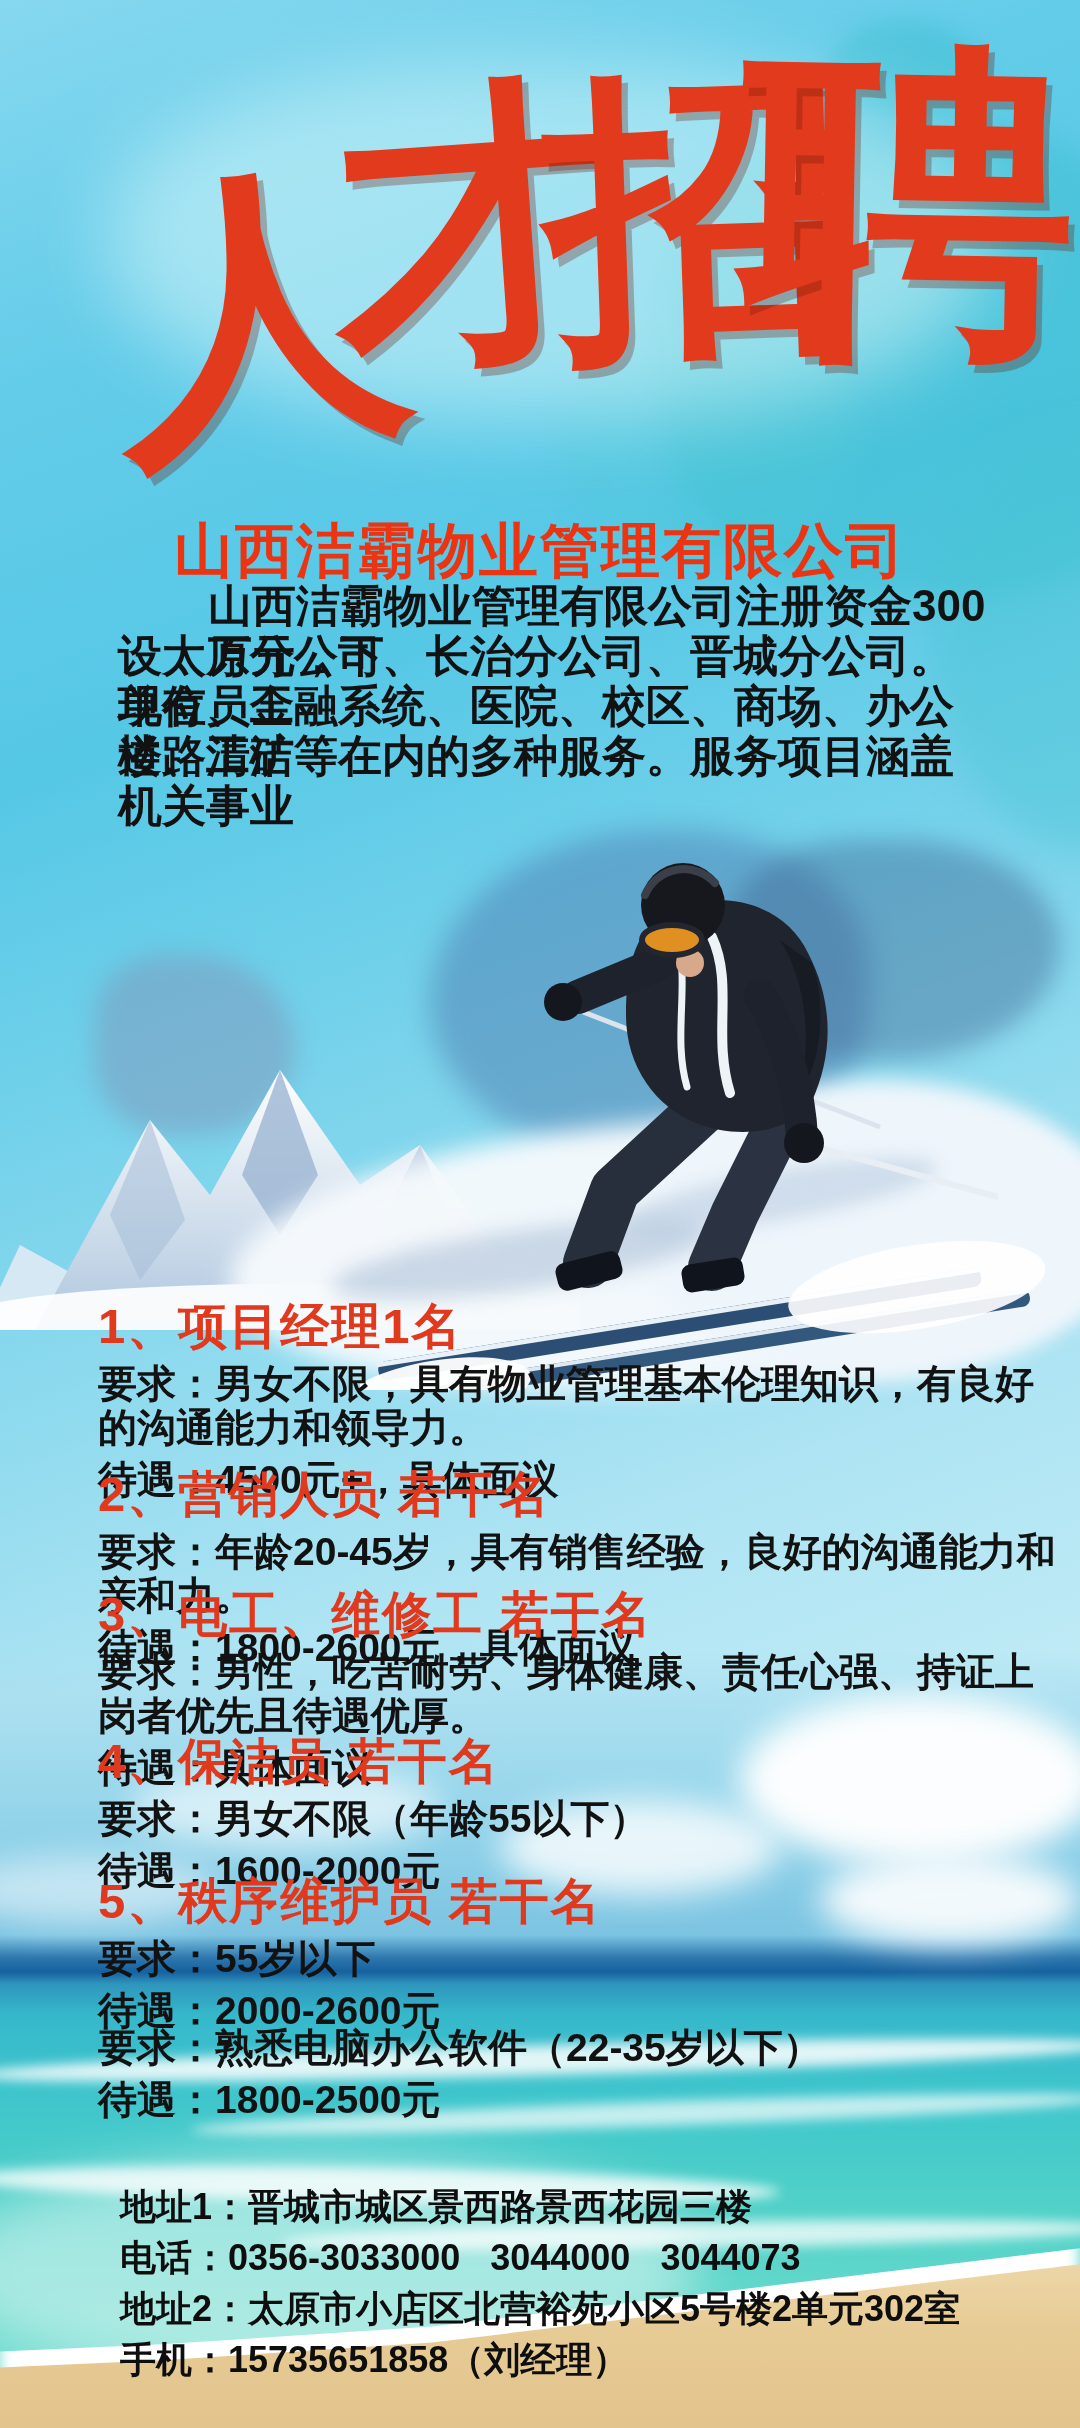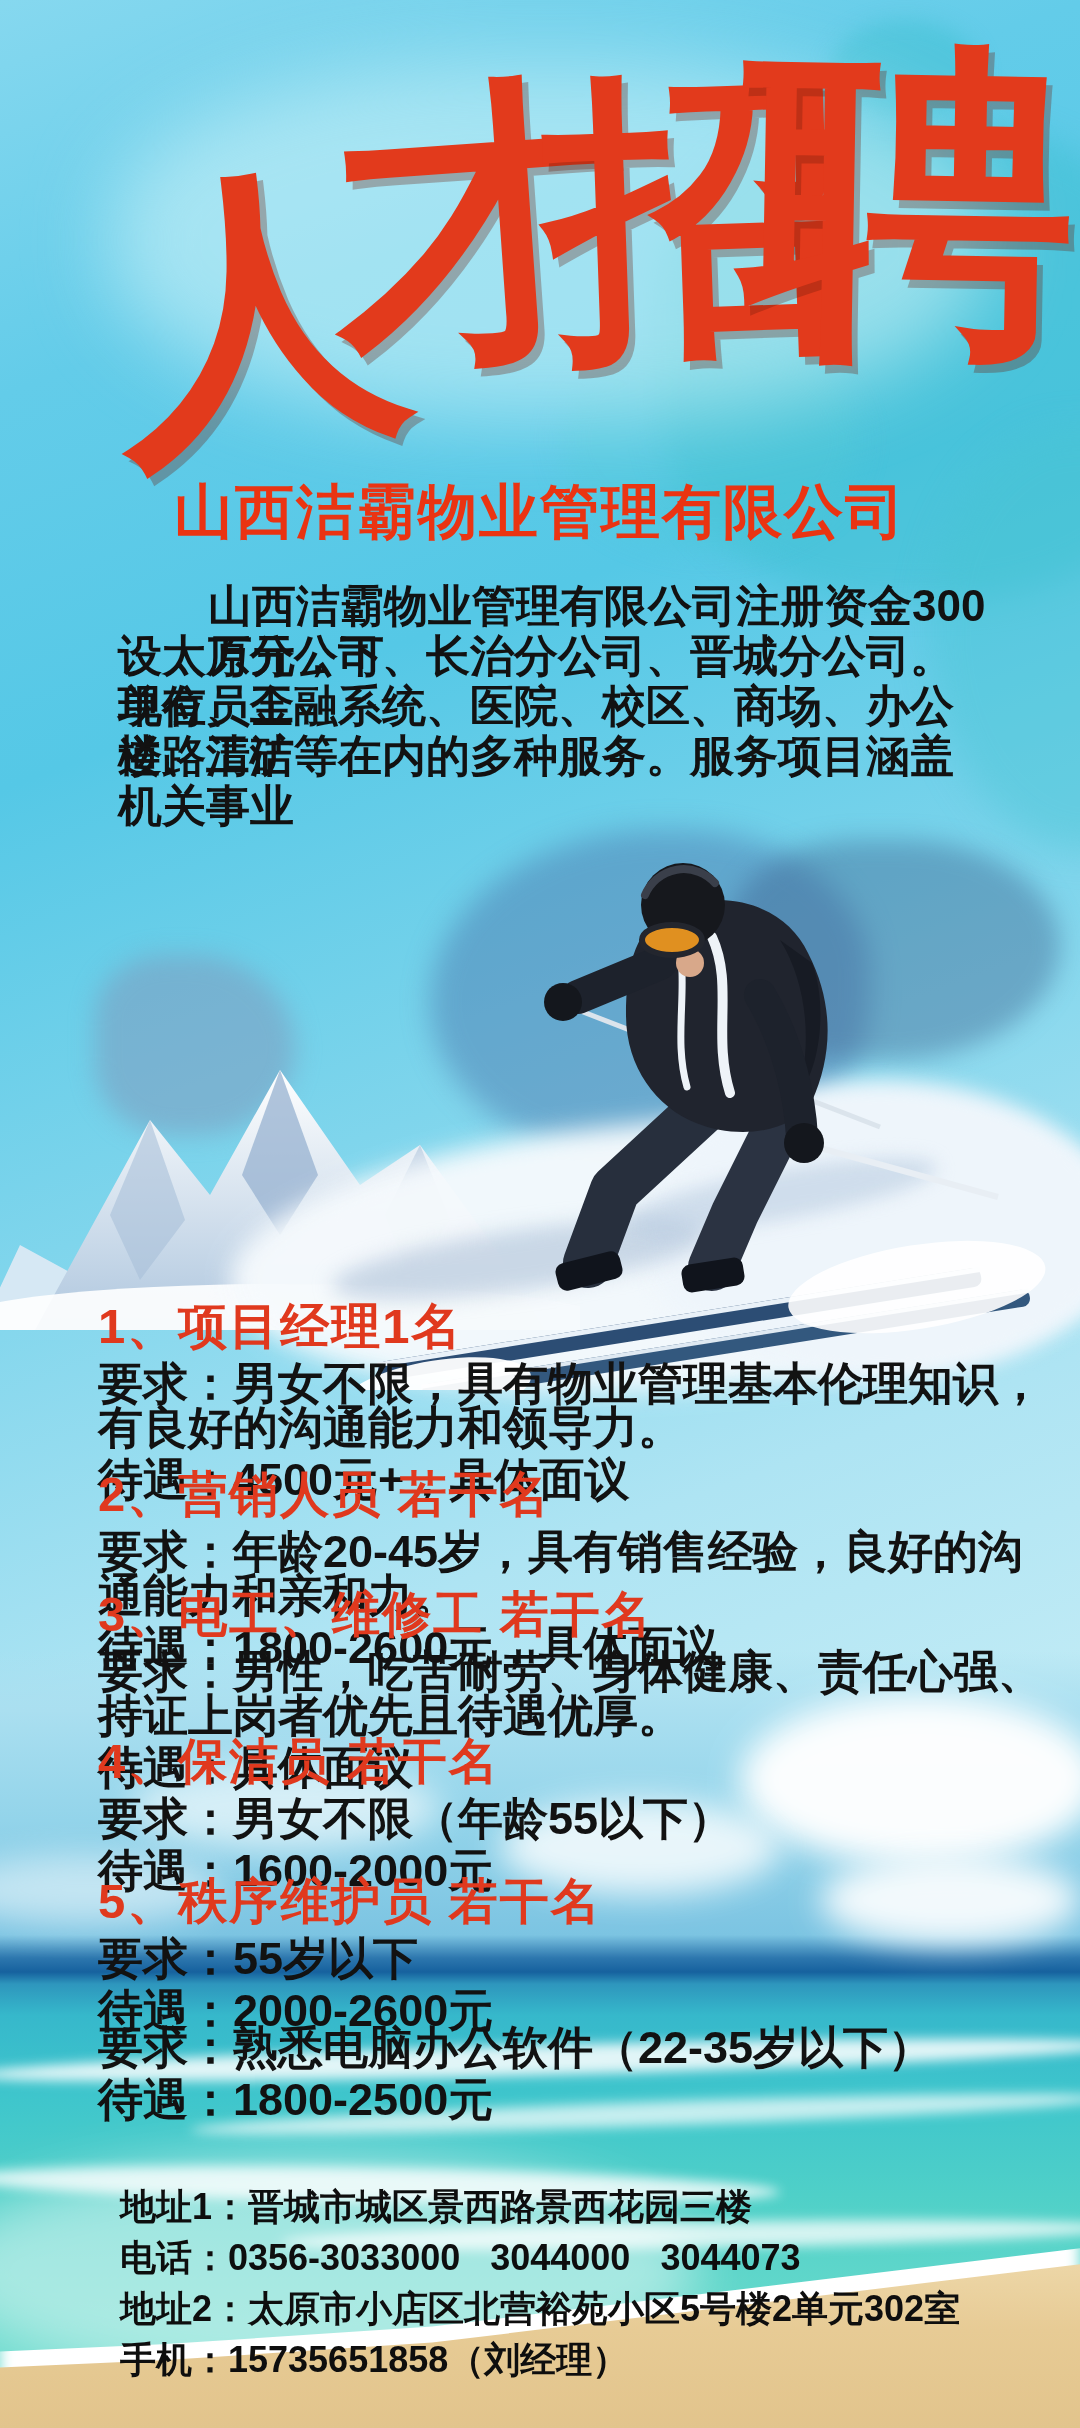--- a/index.html
+++ b/index.html
@@ -48,29 +48,29 @@
   .sand{background:linear-gradient(180deg,#eed9ab 0%,#e7cb95 45%,#e2c48c 100%);}
   
   .bind{white-space:pre-wrap;}
   .title-row{left:85px;top:28px;width:970px;height:430px;}
   .tchar{position:absolute;line-height:1;font-weight:900;color:var(--red-title,#e23a1c);
     text-shadow:6px 8px 0 rgba(105,28,10,.30);}
   .tc0{left:25px;top:135px;font-size:295px;transform:rotate(-7deg);}
   .tc1{left:248px;top:48px;font-size:295px;transform:rotate(-4deg);}
   .tc2{left:462px;top:38px;font-size:300px;transform:rotate(-2deg);}
   .tc3{left:658px;top:8px;font-size:332px;transform:rotate(1deg);}
-  .company{left:0;top:473px;width:1080px;text-align:center;font-size:59px;font-weight:900;
+  .company{left:0;top:512px;width:1080px;text-align:center;font-size:59px;font-weight:900;
     color:var(--red-company,#ea3412);letter-spacing:2px;}
   .intro{left:118px;top:581px;width:875px;font-size:44px;line-height:50px;font-weight:700;
     color:var(--ink,#121212);}
   .intro .line{height:50px;}
   .intro .indent{padding-left:90px;}
   .job{position:absolute;left:98px;width:960px;}
   .job .heading{font-size:49px;line-height:52px;font-weight:800;color:var(--red-heading,#e0391e);letter-spacing:2px;}
-  .job .detail{font-size:45px;line-height:44px;font-weight:700;color:var(--ink,#121212);margin-top:10px;}
+  .job .detail{font-size:39px;line-height:44px;font-weight:700;color:var(--ink,#121212);margin-top:10px;}
   .job .detail + .detail{margin-top:8px;}
   .j1{top:1300px;} .j2{top:1448px;margin-top:20px;} .j3{top:1588px;} .j4{top:1735px;} .j5{top:1875px;} .j6{top:2016px;}
   .contact{left:120px;top:2186px;width:920px;font-size:36px;line-height:41px;font-weight:700;color:#0e0e0e;}
   .contact .cline{margin-bottom:10px;}
   .z-art{z-index:3;} .z-beach{z-index:2;} .z-text{z-index:10;}
 </style>
 </head>
 <body>
 
 <div class="poster">

